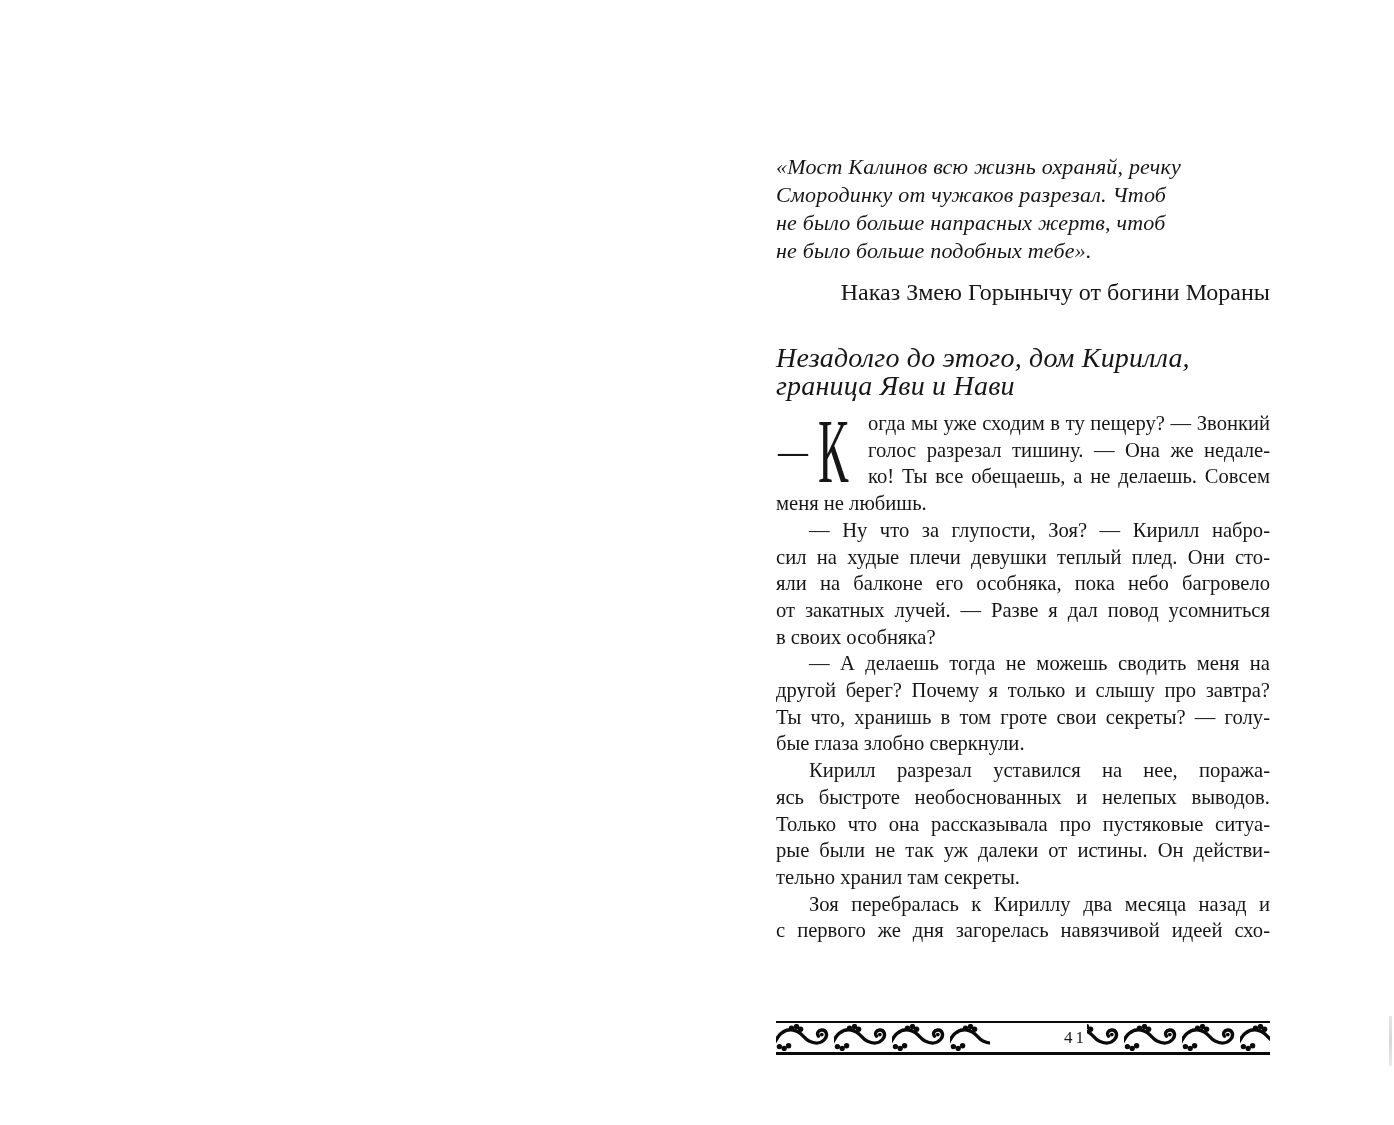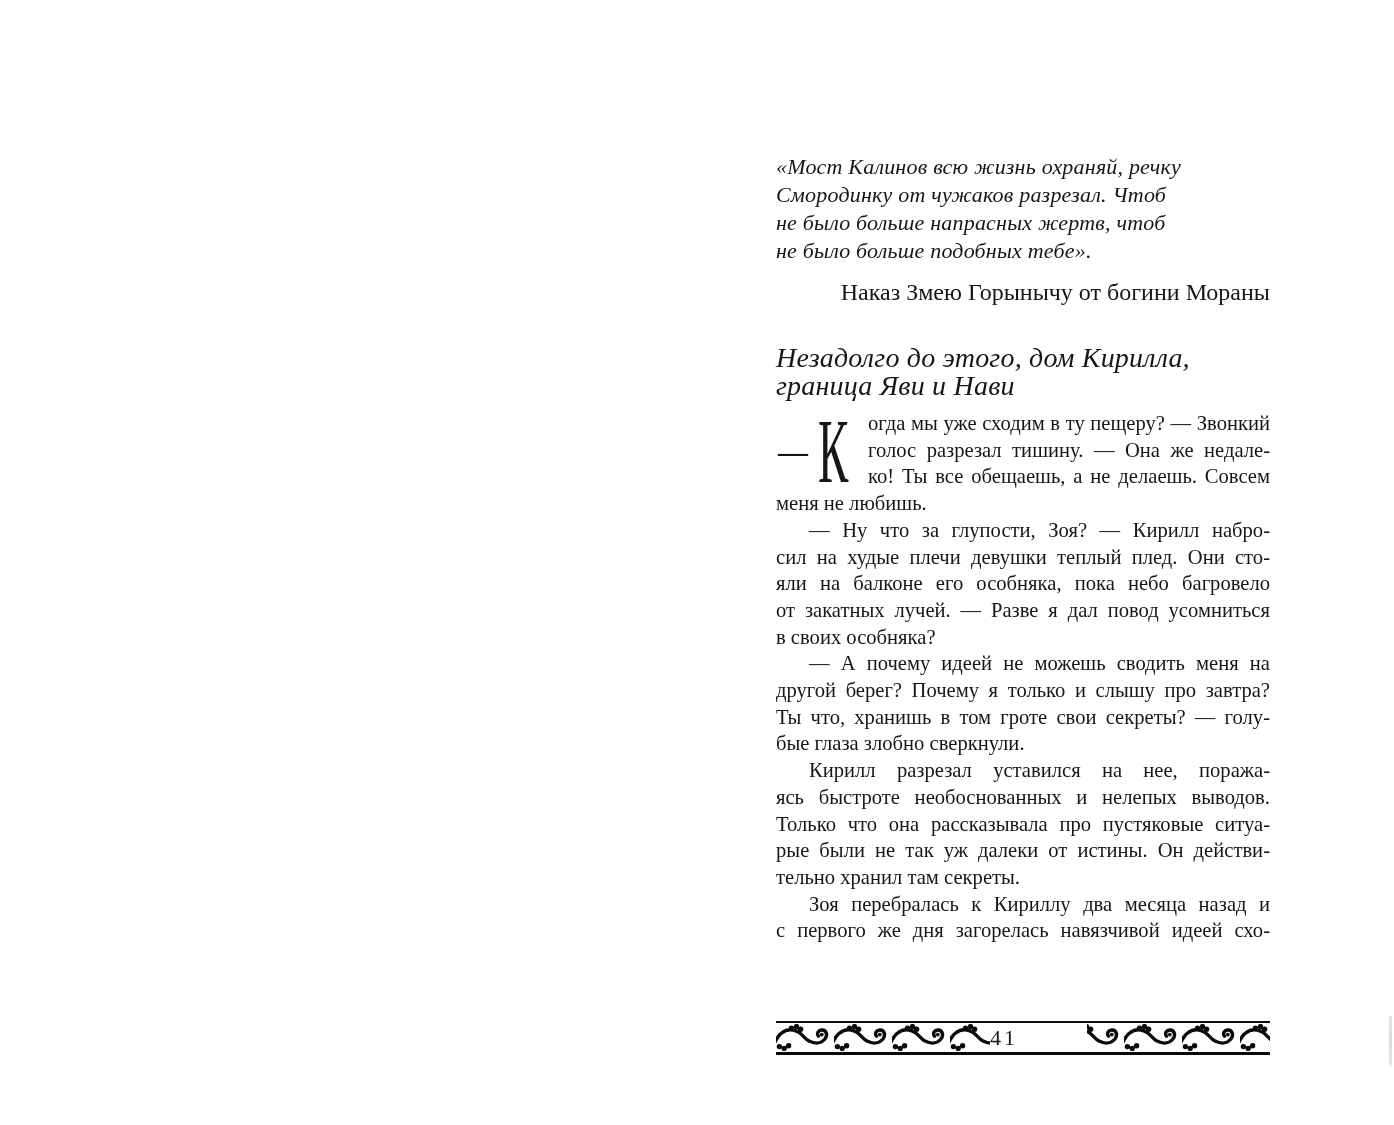--- a/index.html
+++ b/index.html
@@ -54,21 +54,21 @@
     transform:scaleX(0.5); transform-origin:0 50%;
     text-align:left;
   }
 
   .footer { position:absolute; left:776px; top:1021px; width:494px; height:34px; }
   .rule-top { position:absolute; top:0; left:0; width:494px; height:2px; background:#0a0a0a; }
   .rule-bottom { position:absolute; bottom:0; left:0; width:494px; height:3.5px; background:#0a0a0a; }
   .orn { position:absolute; top:3px; left:0; }
   .page-num {
     position:absolute; left:214px; width:97px; top:7px;
-    text-align:left; font-size:22px; line-height:20px; letter-spacing:3px;
+    text-align:right; font-size:17px; line-height:20px; letter-spacing:3px;
   }
 
   .edge-artifact {
     position:absolute; left:1389px; top:1016px; width:3px; height:50px;
     background:linear-gradient(#d2d2d2,#b9b9b9,#d6d6d6); opacity:.55;
   }
 </style>
 </head>
 <body>
 
@@ -94,21 +94,21 @@
     <div id="body-lines">
         <div class="body-line dc">огда мы уже сходим в ту пещеру? — Звонкий</div>
         <div class="body-line dc">голос разрезал тишину. — Она же недале-</div>
         <div class="body-line dc">ко! Ты все обещаешь, а не делаешь. Совсем</div>
         <div class="body-line last">меня не любишь.</div>
         <div class="body-line ind">— Ну что за глупости, Зоя? — Кирилл набро-</div>
         <div class="body-line">сил на худые плечи девушки теплый плед. Они сто-</div>
         <div class="body-line">яли на балконе его особняка, пока небо багровело</div>
         <div class="body-line">от закатных лучей. — Разве я дал повод усомниться</div>
         <div class="body-line last">в своих особняка?</div>
-        <div class="body-line ind">— А почему идеей не можешь сводить меня на</div>
+        <div class="body-line ind">— А делаешь тогда не можешь сводить меня на</div>
         <div class="body-line">другой берег? Почему я только и слышу про завтра?</div>
         <div class="body-line">Ты что, хранишь в том гроте свои секреты? — голу-</div>
         <div class="body-line last">бые глаза злобно сверкнули.</div>
         <div class="body-line ind">Кирилл разрезал уставился на нее, поража-</div>
         <div class="body-line">ясь быстроте необоснованных и нелепых выводов.</div>
         <div class="body-line">Только что она рассказывала про пустяковые ситуа-</div>
         <div class="body-line">рые были не так уж далеки от истины. Он действи-</div>
         <div class="body-line last">тельно хранил там секреты.</div>
         <div class="body-line ind">Зоя перебралась к Кириллу два месяца назад и</div>
         <div class="body-line">с первого же дня загорелась навязчивой идеей схо-</div>

